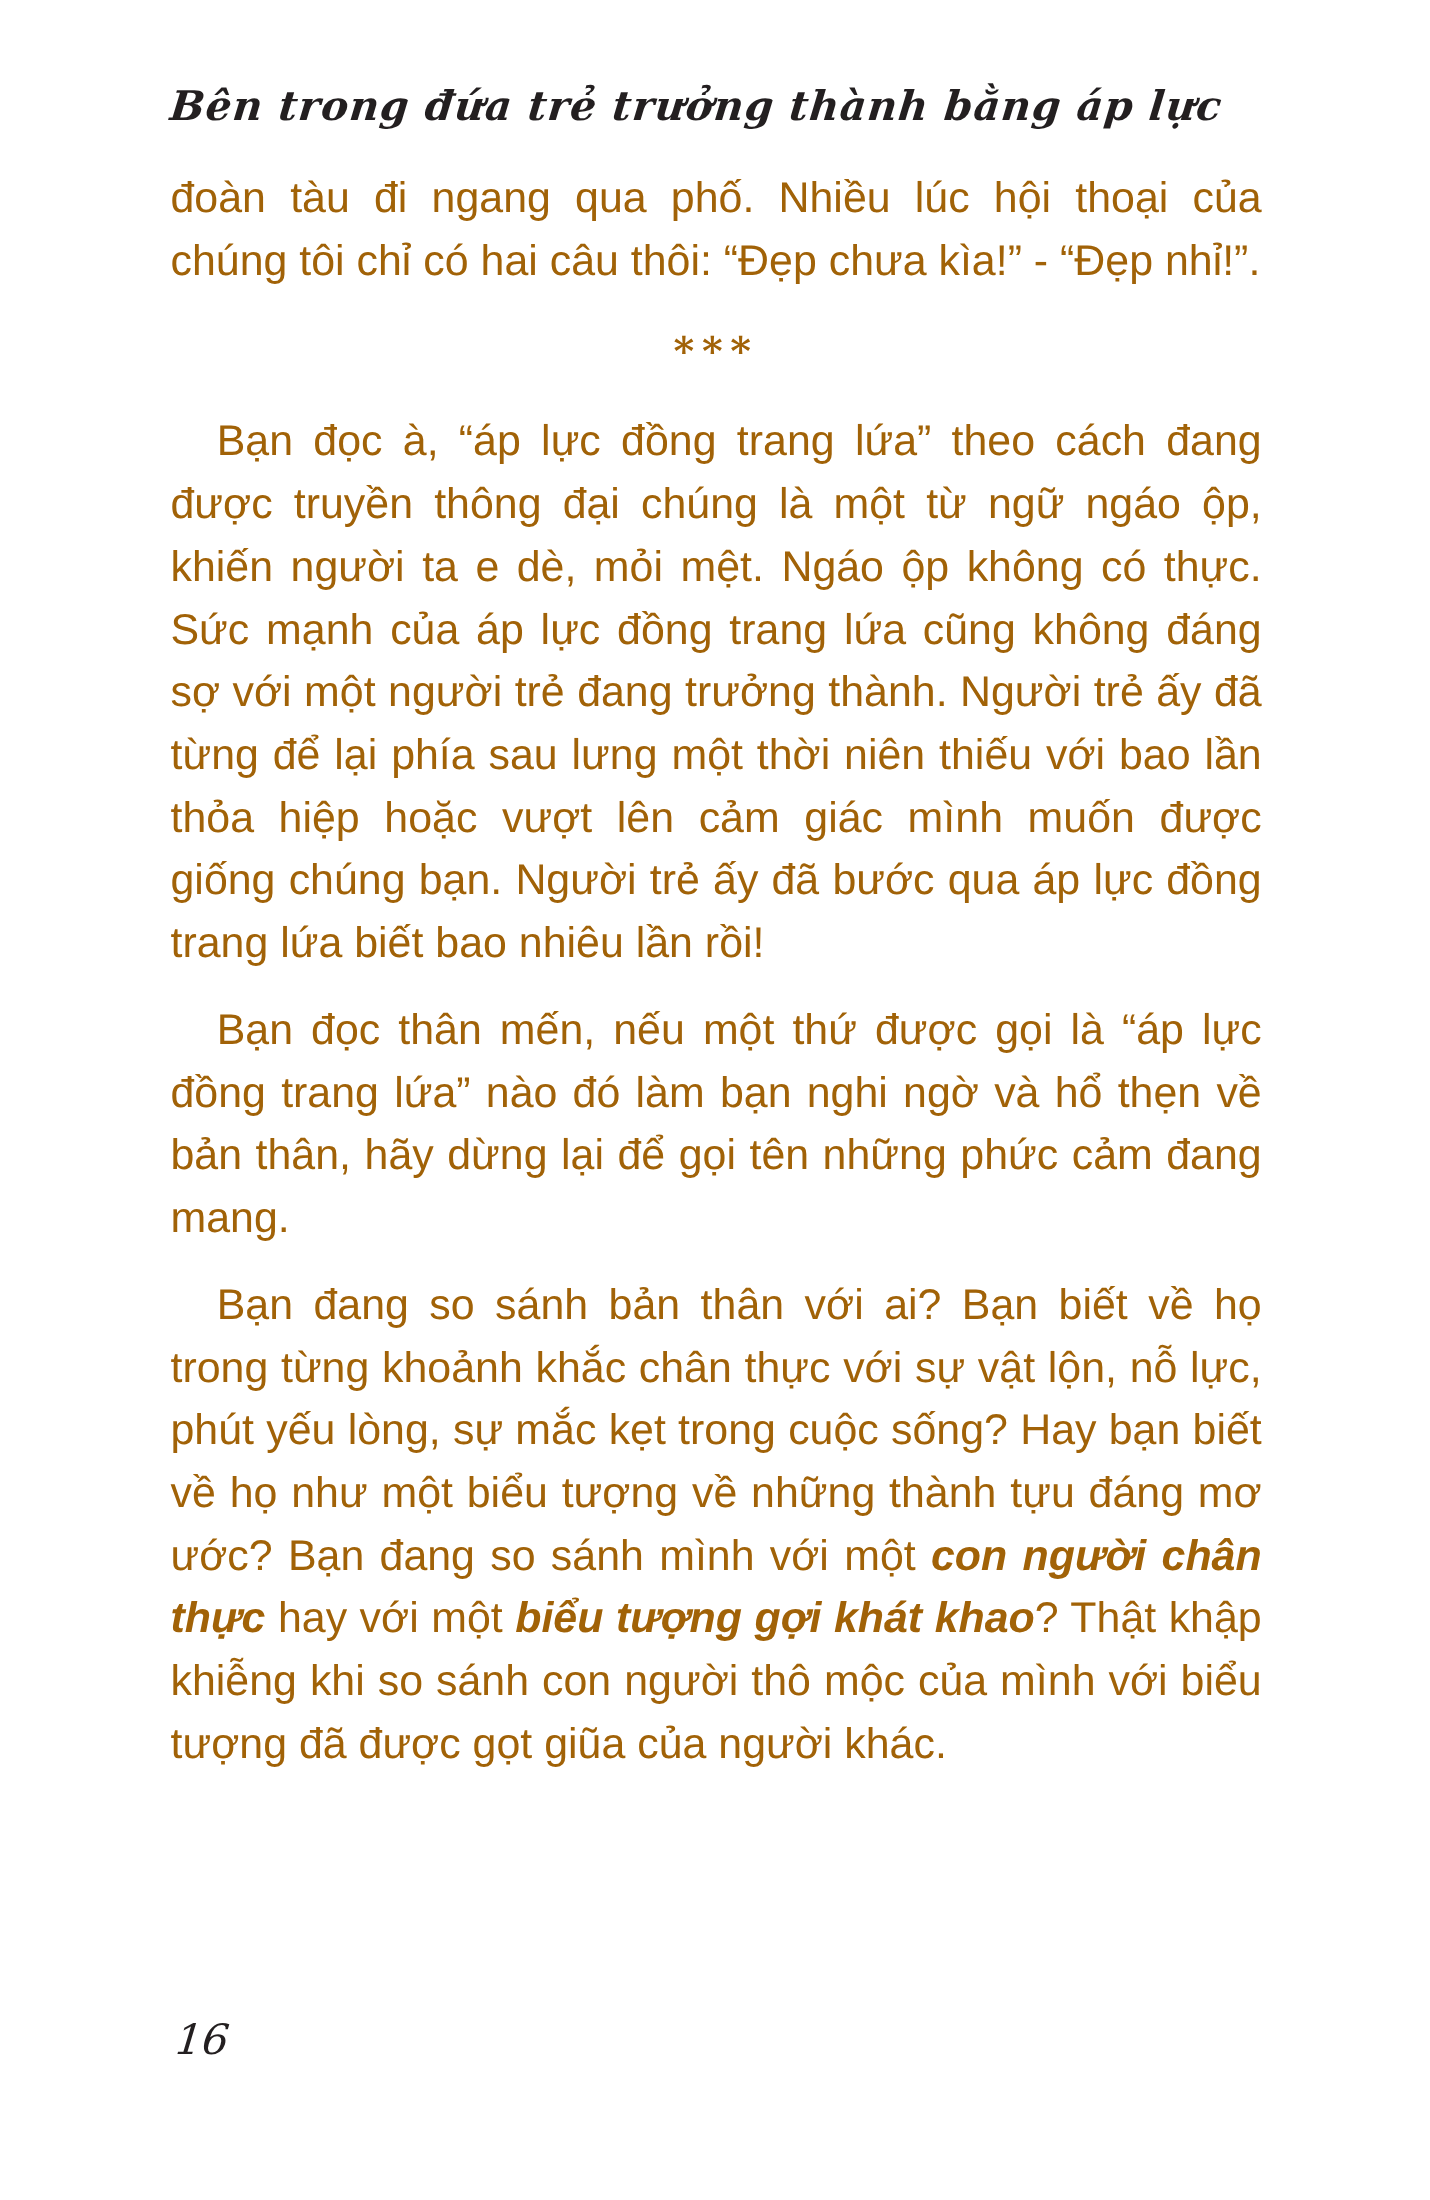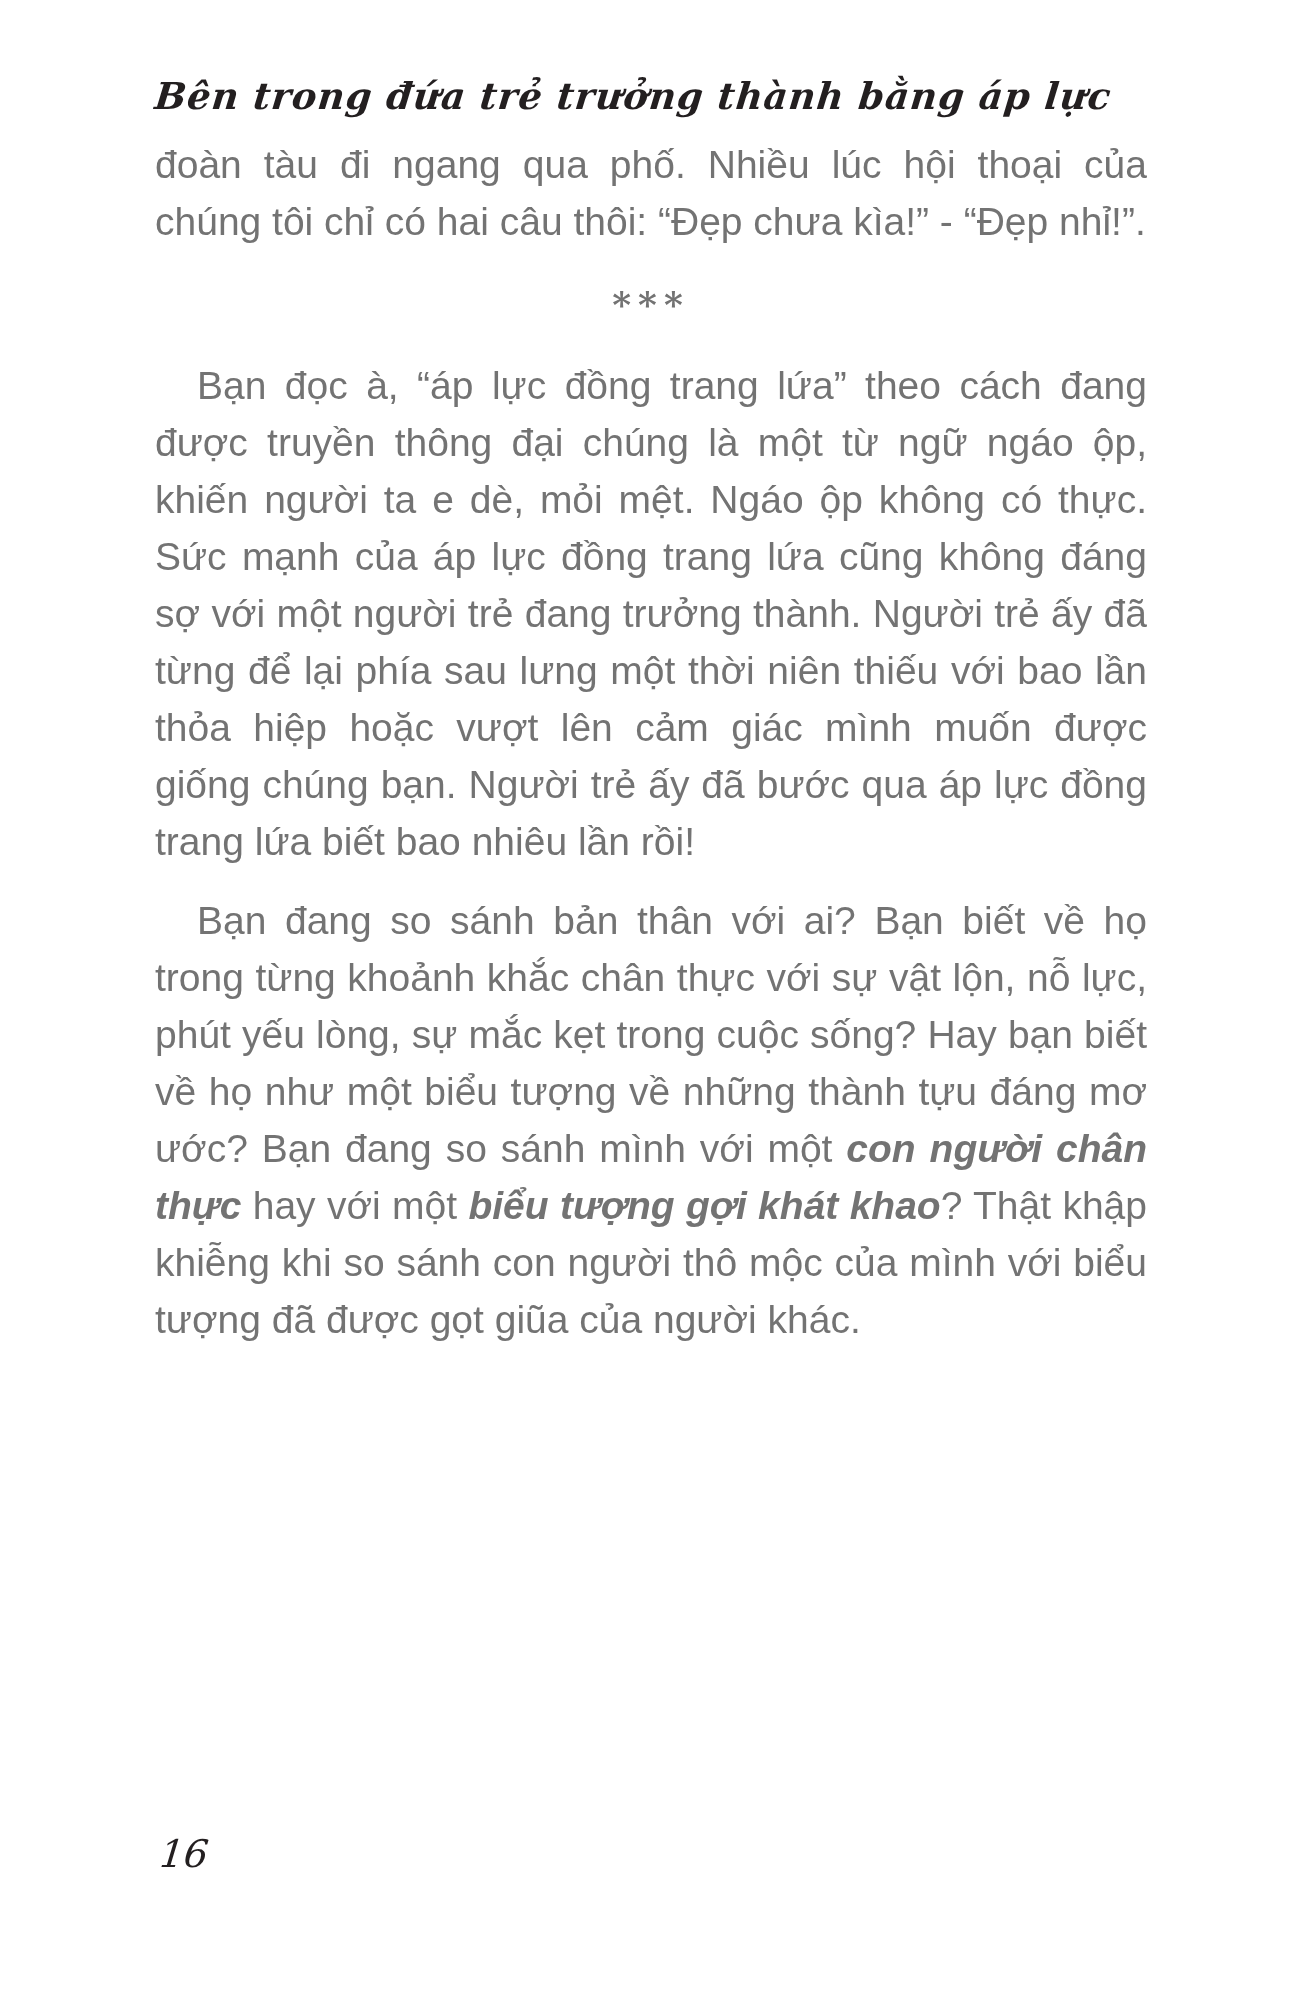--- a/index.html
+++ b/index.html
@@ -27,26 +27,26 @@
     font-weight: bold;
     font-size: 37px;
     letter-spacing: 1px;
     transform: skewX(-6deg);
     color: #231f20;
     white-space: nowrap;
   }
   .text-column {
     position: absolute;
     left: 155px;
-    top: 136px;
+    top: 152px;
     width: 992px;
     font-size: 39px;
     line-height: 57px;
     text-align: justify;
-    color: #737373;
+    color: #a16207;
   }
   .para { margin: 0; }
   .para + .para { margin-top: 22px; }
   .para.indent { text-indent: 42px; }
   .separator {
     text-align: center;
     font-family: "DejaVu Serif", serif;
     font-weight: bold;
     font-size: 36px;
     letter-spacing: 7px;
@@ -76,20 +76,21 @@
   <div class="running-header">Bên trong đứa trẻ trưởng thành bằng áp lực</div>
 
   <div class="text-column">
 
     <p class="para"><span>đoàn tàu đi ngang qua phố. Nhiều lúc hội thoại của chúng tôi chỉ có hai câu thôi: “Đẹp chưa kìa!” - “Đẹp nhỉ!”.</span></p>
 
     <div class="separator">***</div>
 
     <p class="para indent"><span>Bạn đọc à, “áp lực đồng trang lứa” theo cách đang được truyền thông đại chúng là một từ ngữ ngáo ộp, khiến người ta e dè, mỏi mệt. Ngáo ộp không có thực. Sức mạnh của áp lực đồng trang lứa cũng không đáng sợ với một người trẻ đang trưởng thành. Người trẻ ấy đã từng để lại phía sau lưng một thời niên thiếu với bao lần thỏa hiệp hoặc vượt lên cảm giác mình muốn được giống chúng bạn. Người trẻ ấy đã bước qua áp lực đồng trang lứa biết bao nhiêu lần rồi!</span></p>
 
+    <p class="para indent"><span>Bạn đọc thân mến, nếu một thứ được gọi là “áp lực đồng trang lứa” nào đó làm bạn nghi ngờ và hổ thẹn về bản thân, hãy dừng lại để gọi tên những phức cảm đang mang.</span></p>
 
     <p class="para indent"><span>Bạn đang so sánh bản thân với ai? Bạn biết về họ trong từng khoảnh khắc chân thực với sự vật lộn, nỗ lực, phút yếu lòng, sự mắc kẹt trong cuộc sống? Hay bạn biết về họ như một biểu tượng về những thành tựu đáng mơ ước? Bạn đang so sánh mình với một </span><span class="bold-italic">con người chân thực</span><span> hay với một </span><span class="bold-italic">biểu tượng gợi khát khao</span><span>? Thật khập khiễng khi so sánh con người thô mộc của mình với biểu tượng đã được gọt giũa của người khác.</span></p>
 
   </div>
 
   <div class="page-number">16</div>
 
 </div>
 
 </body></html>

